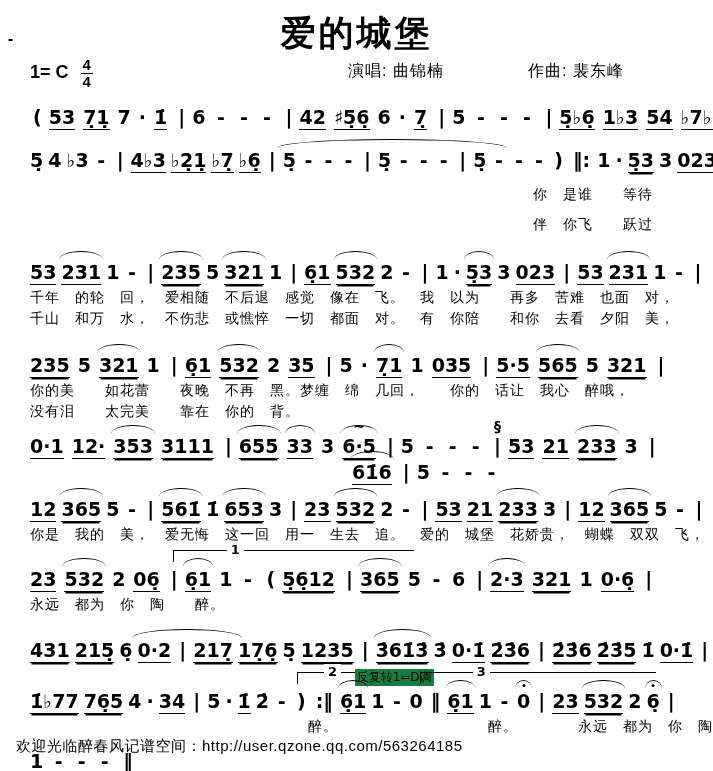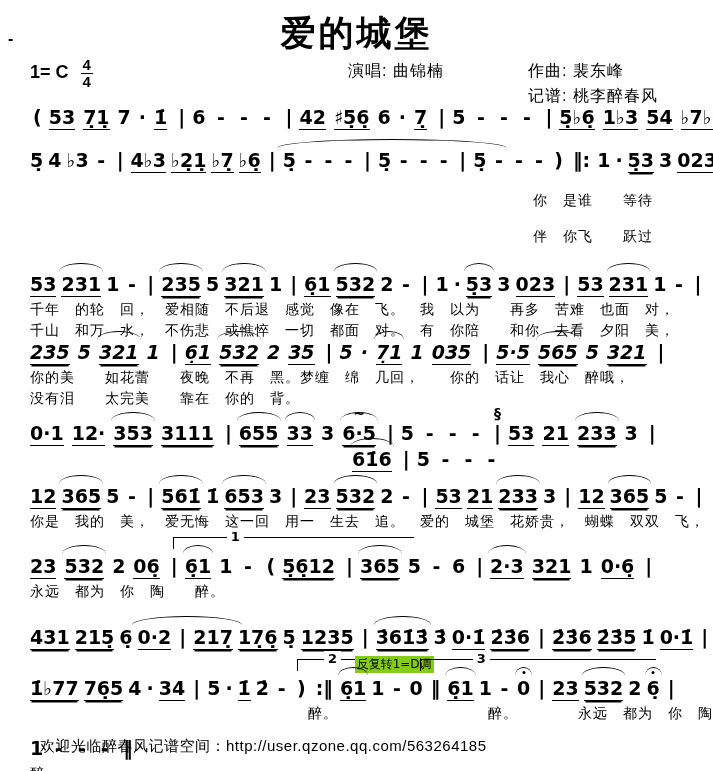--- a/index.html
+++ b/index.html
@@ -31,54 +31,53 @@
        border-top:1.5px solid #000;border-radius:50% 50% 0 0 / 100% 100% 0 0;}
   .arc.wide{left:-6px;right:auto;}
   .ov{position:absolute;top:-20px;left:50%;transform:translateX(-50%);
       font-style:normal;font-size:14px;font-weight:bold;}
   .fdot{position:absolute;top:-5px;left:50%;transform:translateX(-50%);
         width:3px;height:3px;background:#000;border-radius:50%;}
   .volta{position:absolute;top:-17px;height:11px;border-top:1.2px solid #000;
          border-left:1.2px solid #000;}
   .volta b{position:absolute;top:-9px;left:22%;background:#fff;padding:0 4px;
            font-size:13px;font-weight:bold;font-style:normal;}
-  .volta .vnote{position:absolute;top:-4px;left:48%;background:#84cc16;padding:0 2px;
+  .volta .vnote{position:absolute;top:-4px;left:48%;background:#15803d;padding:0 2px;
            font-size:12px;font-weight:normal;white-space:nowrap;}
   
   .l1{margin-top:2px;}
   .l2{margin-top:17px;}
   .l3{margin-top:26px;}
-  .l4{margin-top:0;font-style:italic;}
+  .l4{margin-top:25px;}
   .l5{margin-top:13px;}
   .l5b{margin-left:334px;margin-top:0;height:22px;}
   .l6{margin-top:15px;}
   .l7{margin-top:23px;}
   .l8{margin-top:24px;}
   .l9{margin-top:25px;}
   .l10{margin-top:13px;}
   
   .lyline{margin-left:12px;margin-top:3px;font-size:14px;letter-spacing:1px;
           white-space:nowrap;height:18px;}
-  .ly2a,.ly2b{margin-left:515px;margin-top:18px;}
+  .ly2a,.ly2b{margin-left:515px;margin-top:12px;}
   .ly9{margin-left:290px;}
   
-  #footer-note{position:absolute;left:40px;top:737px;font-size:15px;letter-spacing:0.5px;}
+  #footer-note{position:absolute;left:16px;top:737px;font-size:15px;letter-spacing:0.5px;}
 </style>
 </head>
 <body>
 
 <div id="page">
   <div id="corner-dash">-</div>
   <div id="song-title">爱的城堡</div>
   <div id="keysig">
     <span>1= C</span><span class="ts"><span class="num">4</span><span class="den">4</span></span>
   </div>
   <div id="singer">演唱: 曲锦楠</div>
   <div id="composer">作曲: 裴东峰</div>
-  <div id="transcriber">记谱: 桃李醉春风</div>
 
   <div id="score">
       <div class="mline l1"><span class="tk bar">(</span><span class="tk u1">53</span><span class="tk u1">7̣1̣</span><span class="tk">7</span><span class="tk">·</span><span class="tk u1">1̇</span><span class="tk bar">|</span><span class="tk">6</span><span class="tk dash">-</span><span class="tk dash">-</span><span class="tk dash">-</span><span class="tk bar">|</span><span class="tk u1">42</span><span class="tk u1">♯5̣6̣</span><span class="tk">6</span><span class="tk">·</span><span class="tk u1">7̣</span><span class="tk bar">|</span><span class="tk">5</span><span class="tk dash">-</span><span class="tk dash">-</span><span class="tk dash">-</span><span class="tk bar">|</span><span class="tk u1">5̣♭6̣</span><span class="tk u1">1♭3</span><span class="tk u1">54</span><span class="tk u1">♭7♭6</span></div>
       <div class="mline l2 tight"><span class="tk">5̣</span><span class="tk">4</span><span class="tk">♭3</span><span class="tk dash">-</span><span class="tk bar">|</span><span class="tk u1">4♭3</span><span class="tk u1">♭2̣1̣</span><span class="tk u1">♭7̣</span><span class="tk u1">♭6̣</span><span class="tk bar">|</span><span class="tk">5̣<i class="arc wide" style="width: 230px;"></i></span><span class="tk dash">-</span><span class="tk dash">-</span><span class="tk dash">-</span><span class="tk bar">|</span><span class="tk">5̣</span><span class="tk dash">-</span><span class="tk dash">-</span><span class="tk dash">-</span><span class="tk bar">|</span><span class="tk">5̣</span><span class="tk dash">-</span><span class="tk dash">-</span><span class="tk dash">-</span><span class="tk bar">)</span><span class="tk bar">‖:</span><span class="tk">1</span><span class="tk">·</span><span class="tk u2">5̣3</span><span class="tk">3</span><span class="tk u1">023</span></div>
       <div class="lyline ly2a">你　是谁　　等待</div>
       <div class="lyline ly2b">伴　你飞　　跃过</div>
       <div class="mline l3 tight"><span class="tk u1">53</span><span class="tk u1">231<i class="arc"></i></span><span class="tk">1</span><span class="tk dash">-</span><span class="tk bar">|</span><span class="tk u2">235<i class="arc"></i></span><span class="tk">5</span><span class="tk u2">321<i class="arc"></i></span><span class="tk">1</span><span class="tk bar">|</span><span class="tk u1">6̣1</span><span class="tk u2">532<i class="arc"></i></span><span class="tk">2</span><span class="tk dash">-</span><span class="tk bar">|</span><span class="tk">1</span><span class="tk">·</span><span class="tk u2">5̣3<i class="arc"></i></span><span class="tk">3</span><span class="tk u1">023</span><span class="tk bar">|</span><span class="tk u1">53</span><span class="tk u1">231<i class="arc"></i></span><span class="tk">1</span><span class="tk dash">-</span><span class="tk bar">|</span></div>
       <div class="lyline lya">千年　的轮　回，　爱相随　不后退　感觉　像在　飞。　我　以为　　再多　苦难　也面　对，</div>
       <div class="lyline lyb">千山　和万　水，　不伤悲　或憔悴　一切　都面　对。　有　你陪　　和你　去看　夕阳　美，</div>
       <div class="mline l4"><span class="tk u2">235</span><span class="tk">5</span><span class="tk u2">321<i class="arc"></i></span><span class="tk">1</span><span class="tk bar">|</span><span class="tk u1">6̣1</span><span class="tk u2">532<i class="arc"></i></span><span class="tk">2</span><span class="tk u1">35</span><span class="tk bar">|</span><span class="tk">5</span><span class="tk">·</span><span class="tk u1">7̣1<i class="arc"></i></span><span class="tk">1</span><span class="tk u1">035</span><span class="tk bar">|</span><span class="tk u1">5·5</span><span class="tk u2">565<i class="arc"></i></span><span class="tk">5</span><span class="tk u2">321</span><span class="tk bar">|</span></div>

